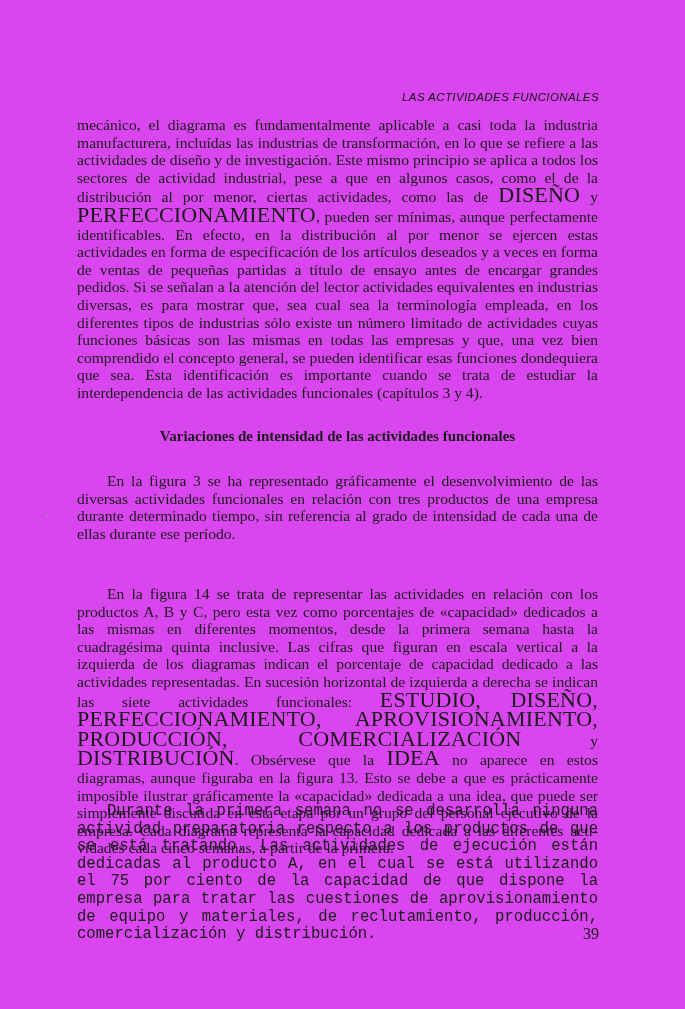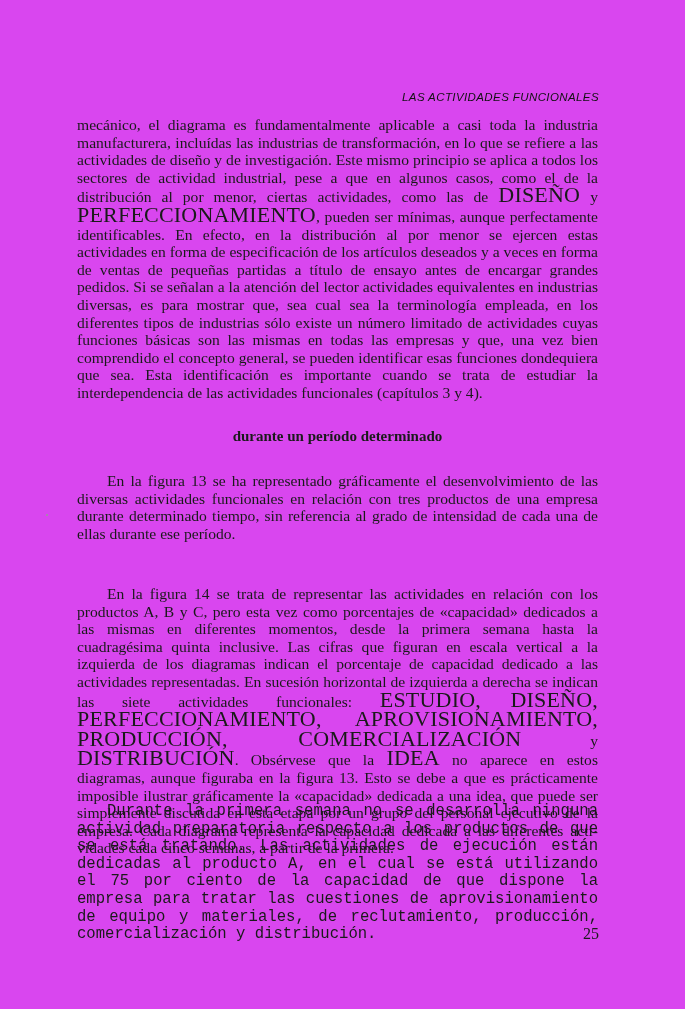--- a/index.html
+++ b/index.html
@@ -40,31 +40,31 @@
 
 <div class="page">
 
   <div class="running-head">LAS ACTIVIDADES FUNCIONALES</div>
 
   <div class="text-block" style="top:116px;">
     <p><span>mecánico, el diagrama es fundamentalmente aplicable a casi toda la industria manufacturera, incluídas las industrias de transformación, en lo que se refiere a las actividades de diseño y de investigación. Este mismo principio se aplica a todos los sectores de actividad industrial, pese a que en algunos casos, como el de la distribución al por menor, ciertas actividades, como las de </span><span class="caps">DISEÑO</span><span> y </span><span class="caps">PERFECCIONAMIENTO</span><span>, pueden ser mínimas, aunque perfectamente iden­tificables. En efecto, en la distribución al por menor se ejercen estas actividades en forma de especificación de los artículos deseados y a veces en forma de ventas de pequeñas partidas a título de ensayo antes de encargar grandes pedidos. Si se señalan a la atención del lector actividades equivalentes en industrias diversas, es para mostrar que, sea cual sea la terminología empleada, en los diferentes tipos de industrias sólo existe un número limitado de actividades cuyas funciones básicas son las mismas en todas las empresas y que, una vez bien comprendido el concepto general, se pueden identificar esas funciones dondequiera que sea. Esta identificación es importante cuando se trata de estudiar la interdependencia de las actividades funcionales (capítulos 3 y 4).</span></p>
   </div>
 
   <div class="heading">
-    <div>durante un período determinado</div>
+    <div>Variaciones de intensidad de las actividades funcionales</div>
   </div>
 
   <div class="text-block" style="top:472px;">
-    <p class="indent">En la figura 13 se ha representado gráficamente el desenvolvimiento de las diversas actividades funcionales en relación con tres productos de una empresa durante determinado tiempo, sin referencia al grado de intensidad de cada una de ellas durante ese período.</p>
+    <p class="indent">En la figura 3 se ha representado gráficamente el desenvolvimiento de las diversas actividades funcionales en relación con tres productos de una empresa durante determinado tiempo, sin referencia al grado de intensidad de cada una de ellas durante ese período.</p>
   </div>
 
   <div class="text-block" style="top:585px;">
     <p class="indent"><span>En la figura 14 se trata de representar las actividades en relación con los productos A, B y C, pero esta vez como porcentajes de «capacidad» dedicados a las mismas en diferentes momentos, desde la primera semana hasta la cuadragésima quinta inclusive. Las cifras que figuran en escala vertical a la izquierda de los diagramas indican el porcentaje de capacidad dedicado a las actividades representadas. En sucesión horizontal de izquierda a derecha se indican las siete actividades funcionales: </span><span class="caps">ESTUDIO, DISEÑO, PERFECCIO­NAMIENTO, APROVISIONAMIENTO, PRODUCCIÓN, COMERCIALI­ZACIÓN</span><span> y </span><span class="caps">DISTRIBUCIÓN</span><span>. Obsérvese que la </span><span class="caps">IDEA</span><span> no aparece en estos diagramas, aunque figuraba en la figura 13. Esto se debe a que es prácticamente imposible ilustrar gráficamente la «capacidad» dedicada a una idea, que puede ser simplemente discutida en esta etapa por un grupo del personal ejecutivo de la empresa. Cada diagrama representa la capacidad dedicada a las diferentes acti­vidades cada cinco semanas, a partir de la primera.</span></p>
   </div>
 
   <div class="text-block" style="top:803px;font-family:Liberation Mono, monospace;">
     <p class="indent">Durante la primera semana no se desarrolla ninguna actividad preparatoria respecto a los productos de que se está tratando. Las actividades de ejecución están dedicadas al producto A, en el cual se está utilizando el 75 por ciento de la capacidad de que dispone la empresa para tratar las cuestiones de apro­visionamiento de equipo y materiales, de reclutamiento, producción, comercia­lización y distribución.</p>
   </div>
 
-  <div class="folio">25</div>
+  <div class="folio">39</div>
 
   <div class="speck"></div>
 </div>
 
 </body></html>

